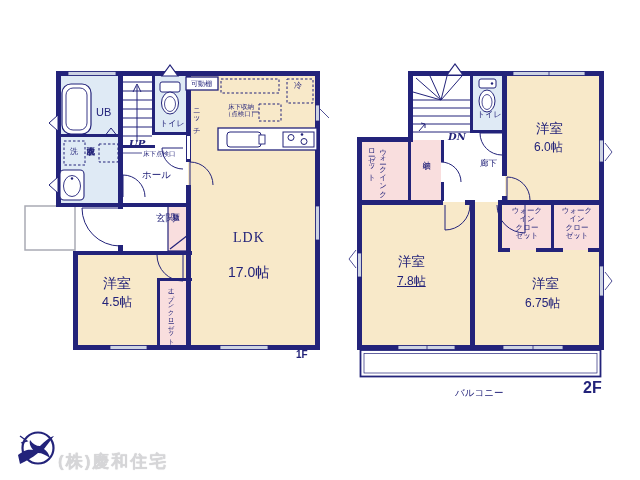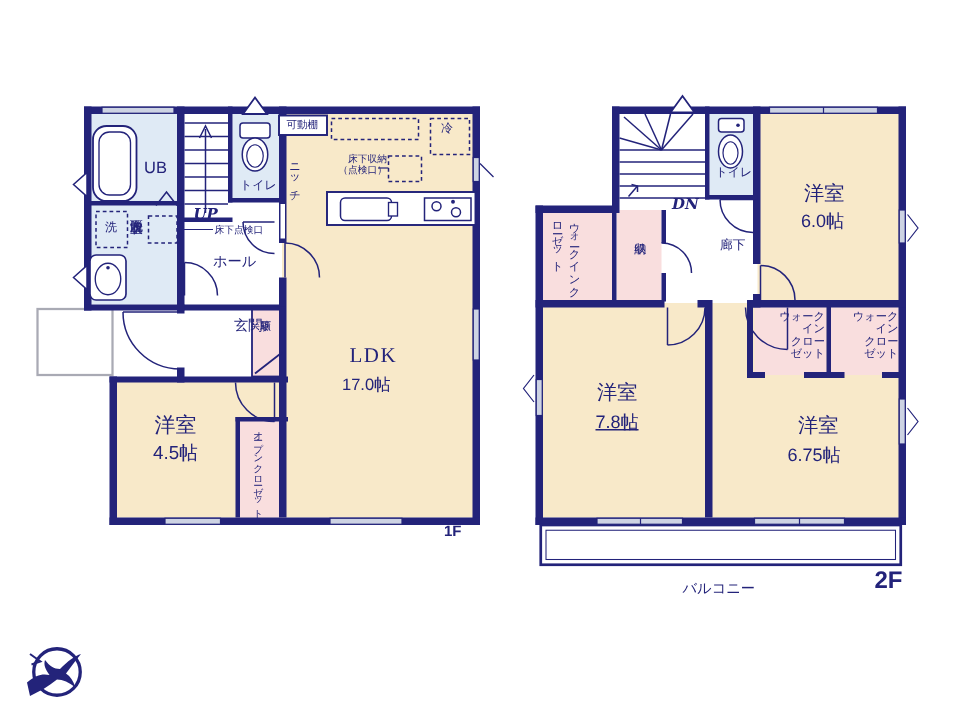--- a/index.html
+++ b/index.html
@@ -2,21 +2,21 @@
 <html><head>
 <meta charset="utf-8">
 <style>
   html,body{margin:0;padding:0;background:#ffffff;}
   .canvas{position:relative;width:640px;height:480px;background:#ffffff;overflow:hidden;
           font-family:"Liberation Sans",sans-serif;}
   .plan-svg{position:absolute;left:0;top:0;width:640px;height:480px;}
   .lbl{position:absolute;color:#23237a;white-space:nowrap;line-height:1.1;}
   .v{writing-mode:vertical-rl;text-orientation:upright;white-space:normal;}
   .it{font-family:"DejaVu Serif",serif;font-style:italic;font-weight:bold;}
-  .pre{white-space:pre-line;text-align:right;}
+  .pre{white-space:pre-line;text-align:center;}
   .big{letter-spacing:1px;}
   .company{position:absolute;font-weight:bold;letter-spacing:2px;
            color:#d6d6d8;text-shadow:0 0 1px #c6c6c9;}
 </style>
 </head>
 <body>
 
 <div class="canvas">
 
 <svg class="plan-svg" viewBox="0 0 640 480">
@@ -257,21 +257,21 @@
 <div class="lbl v" style="left:192px;top:104px;font-size:7.5px;height:28px;">ニッチ</div>
 <div class="lbl pre" style="left:224px;top:103px;font-size:6.5px;width:34px;">床下収納
 （点検口）</div>
 <div class="lbl" style="left:294px;top:82px;font-size:8px;">冷</div>
 <div class="lbl" style="left:156px;top:213px;font-size:9.5px;text-align:center;">玄関</div>
 <div class="lbl v" style="left:172px;top:208px;font-size:7px;height:26px;">下駄箱</div>
 <div class="lbl v" style="left:168px;top:283px;font-size:6.5px;height:60px;">オープンクローゼット</div>
 <div class="lbl" style="left:103px;top:276px;font-size:14px;">洋室</div>
 <div class="lbl" style="left:102px;top:296px;font-size:12.5px;">4.5帖</div>
 <div class="lbl big" style="left:233px;top:230px;font-size:14px;font-family:Liberation Serif, serif;">LDK</div>
-<div class="lbl" style="left:228px;top:251px;font-size:11px;">17.0帖</div>
+<div class="lbl" style="left:228px;top:265px;font-size:14px;">17.0帖</div>
 <div class="lbl" style="left:296px;top:349px;font-size:10px;font-weight:bold;">1F</div>
 
 <div class="lbl it" style="left:448px;top:131px;font-size:10px;">DN</div>
 <div class="lbl" style="left:477px;top:111px;font-size:8px;">トイレ</div>
 <div class="lbl" style="left:480px;top:159px;font-size:8.5px;">廊下</div>
 <div class="lbl v" style="left:366px;top:143px;font-size:7.5px;height:56px;line-height:1.5;">ウォークインクローゼット</div>
 <div class="lbl v" style="left:421px;top:155px;font-size:8px;height:22px;">収納</div>
 <div class="lbl" style="left:536px;top:122px;font-size:13.5px;">洋室</div>
 <div class="lbl" style="left:534px;top:141px;font-size:12px;">6.0帖</div>
 <div class="lbl" style="left:398px;top:255px;font-size:13.5px;">洋室</div>
@@ -282,14 +282,15 @@
 ゼット</div>
 <div class="lbl pre" style="left:555px;top:207px;font-size:7.5px;width:44px;">ウォーク
 イン
 クロー
 ゼット</div>
 <div class="lbl" style="left:532px;top:277px;font-size:13.5px;">洋室</div>
 <div class="lbl" style="left:525px;top:297px;font-size:12px;">6.75帖</div>
 <div class="lbl" style="left:455px;top:356px;font-size:9.5px;margin-top:32px;">バルコニー</div>
 <div class="lbl" style="left:583px;top:379px;font-size:16px;font-weight:bold;">2F</div>
 
+<div class="company" style="left:58px;top:450px;font-size:17px;">(株)慶和住宅</div>
 
 </div>
 
 </body></html>

